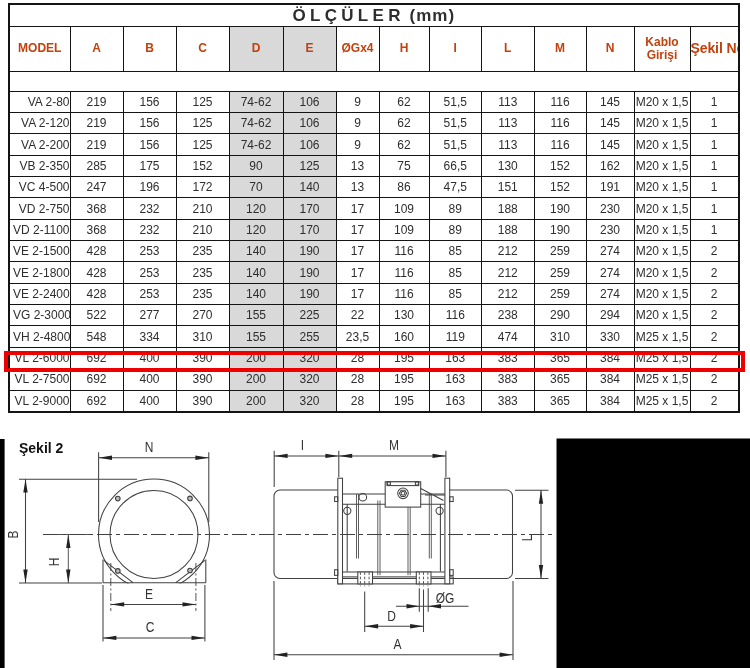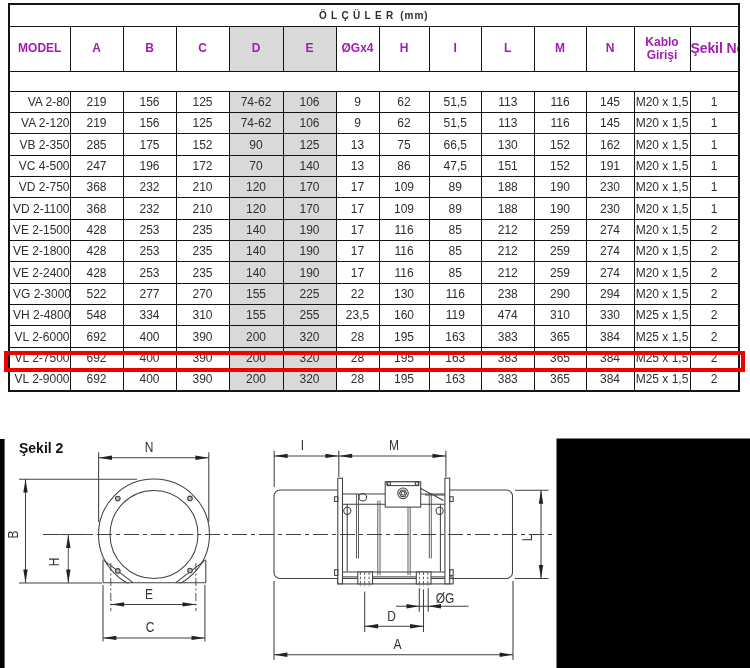--- a/index.html
+++ b/index.html
@@ -1,18 +1,18 @@
 <!DOCTYPE html>
 <html><head><meta charset="utf-8">
 <style>
 html,body{margin:0;padding:0;width:750px;height:668px;background:#fff;overflow:hidden}
 body{font-family:"Liberation Sans",sans-serif;position:relative}
 table{border-collapse:collapse;table-layout:fixed;position:absolute;left:8px;top:3px;width:730px;border:2.5px solid #141414}
 td,th{border:1.7px solid #141414;font-size:12px;text-align:center;padding:0;overflow:hidden;white-space:nowrap;color:#2e2e2e}
-th{font-weight:bold;line-height:13px;color:#a21caf}
+th{font-weight:bold;line-height:13px;color:#c2410c}
 td.m{text-align:right;padding-left:3px}
 td.g,th.g{background:#d9d9d9}
 tr.d td{height:20.35px}
 </style></head><body>
 
 <table>
 <colgroup>
       <col style="width:61px">
       <col style="width:53px">
       <col style="width:53px">
@@ -24,21 +24,21 @@
       <col style="width:52.5px">
       <col style="width:52.5px">
       <col style="width:52px">
       <col style="width:48px">
       <col style="width:56px">
       <col style="width:48.5px">
     </colgroup>
 
 <tbody>
       <tr>
-        <td colspan="14" style="height:21px;font-weight:bold;font-size:10px"><span style="letter-spacing:4.3px">ÖLÇÜLER</span>&nbsp;<span style="letter-spacing:1px">(mm)</span></td>
+        <td colspan="14" style="height:21px;font-weight:bold;font-size:17px"><span style="letter-spacing:4.3px">ÖLÇÜLER</span>&nbsp;<span style="letter-spacing:1px">(mm)</span></td>
       </tr>
 
 <tr style="height:44.5px">
         <th>MODEL</th>
         <th>A</th>
         <th>B</th>
         <th>C</th>
         <th class="g">D</th>
         <th class="g">E</th>
         <th>ØGx4</th>
@@ -80,20 +80,36 @@
         <td>9</td>
         <td>62</td>
         <td>51,5</td>
         <td>113</td>
         <td>116</td>
         <td>145</td>
         <td>M20 x 1,5</td>
         <td>1</td>
       </tr>
 <tr class="d">
+        <td class="m">VA 2-200</td>
+        <td>219</td>
+        <td>156</td>
+        <td>125</td>
+        <td class="g">74-62</td>
+        <td class="g">106</td>
+        <td>9</td>
+        <td>62</td>
+        <td>51,5</td>
+        <td>113</td>
+        <td>116</td>
+        <td>145</td>
+        <td>M20 x 1,5</td>
+        <td>1</td>
+      </tr>
+<tr class="d">
         <td class="m">VB 2-350</td>
         <td>285</td>
         <td>175</td>
         <td>152</td>
         <td class="g">90</td>
         <td class="g">125</td>
         <td>13</td>
         <td>75</td>
         <td>66,5</td>
         <td>130</td>

